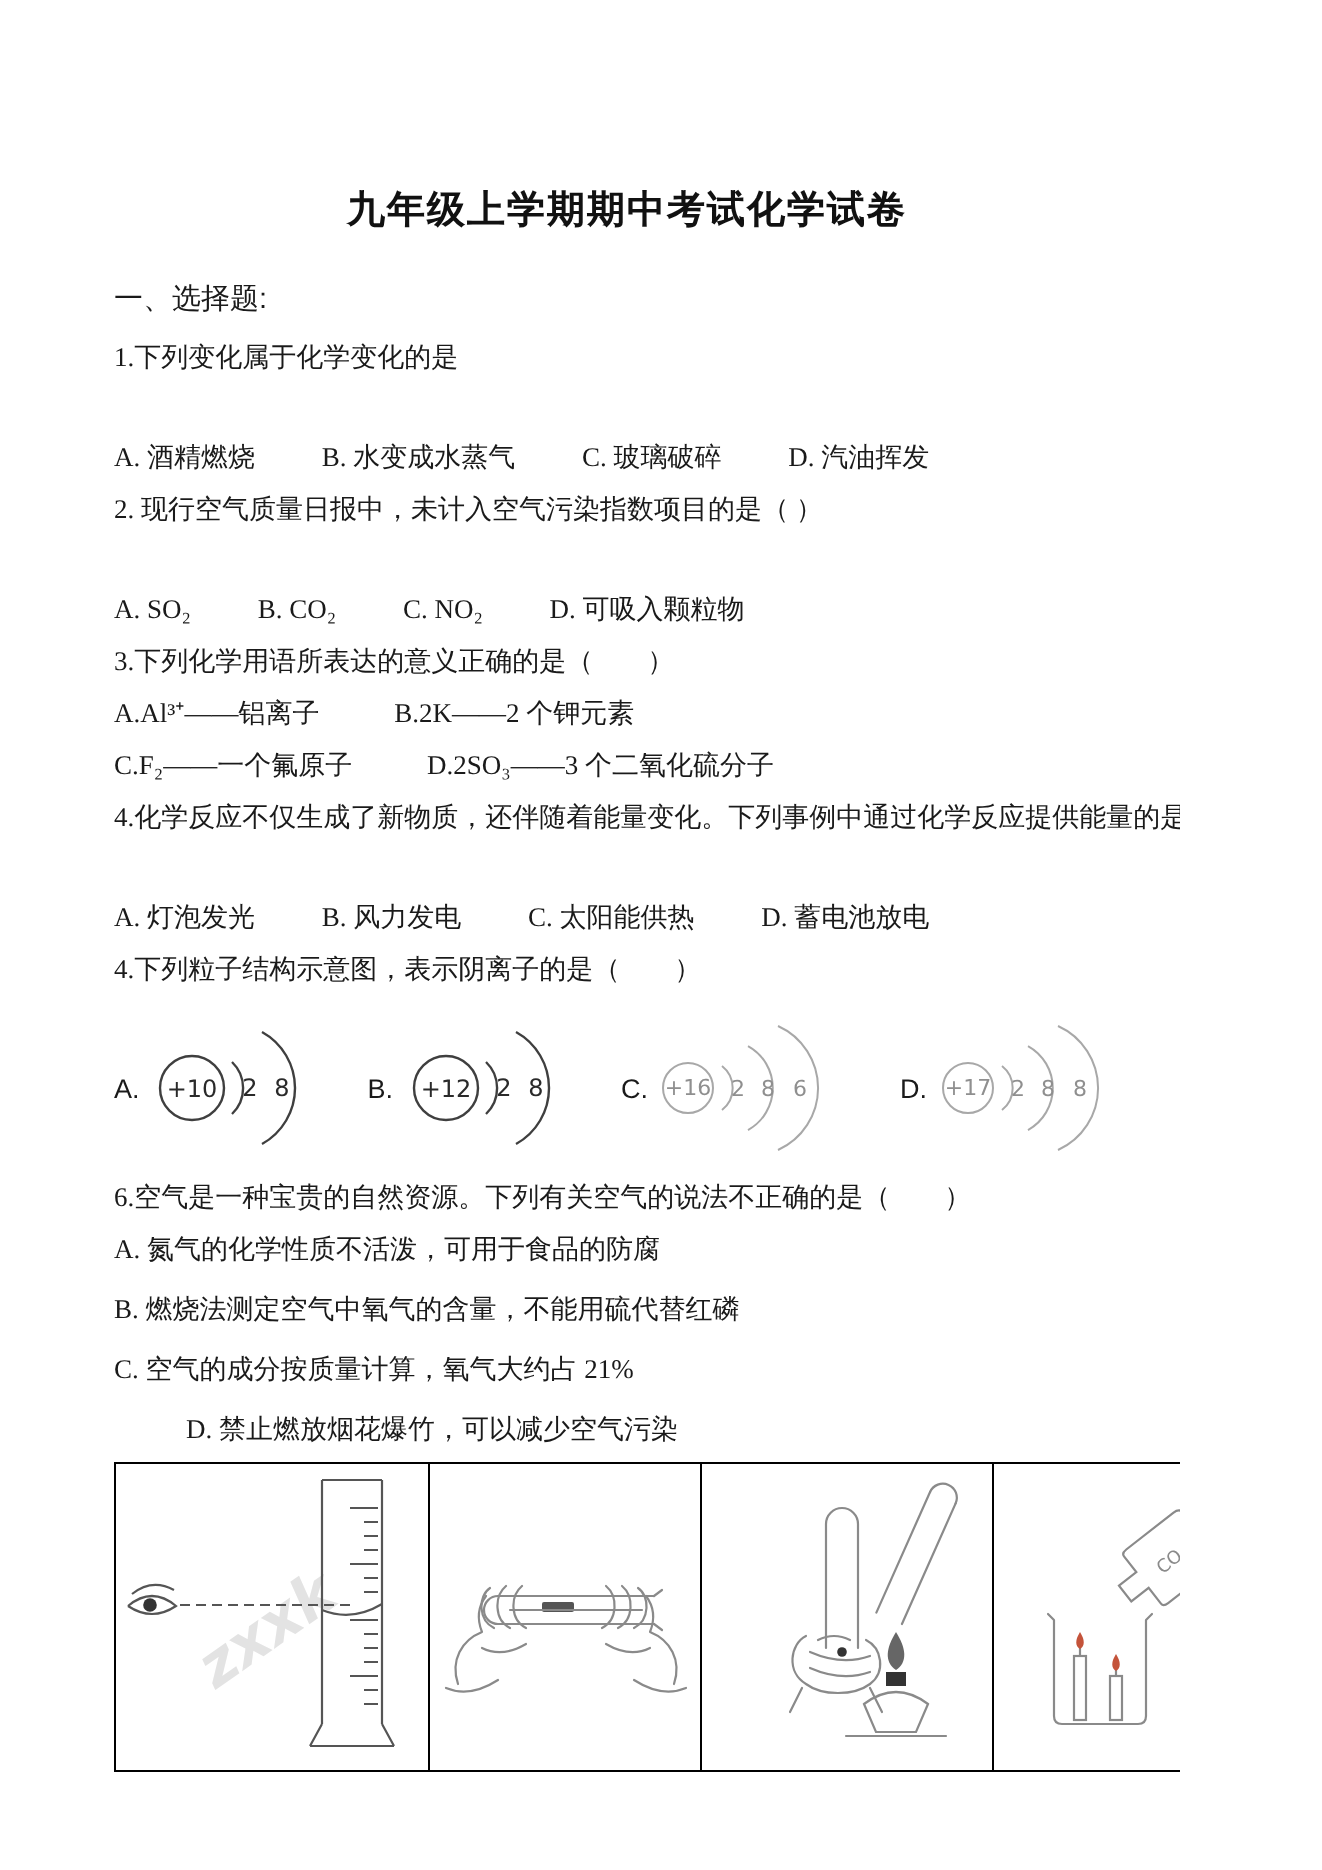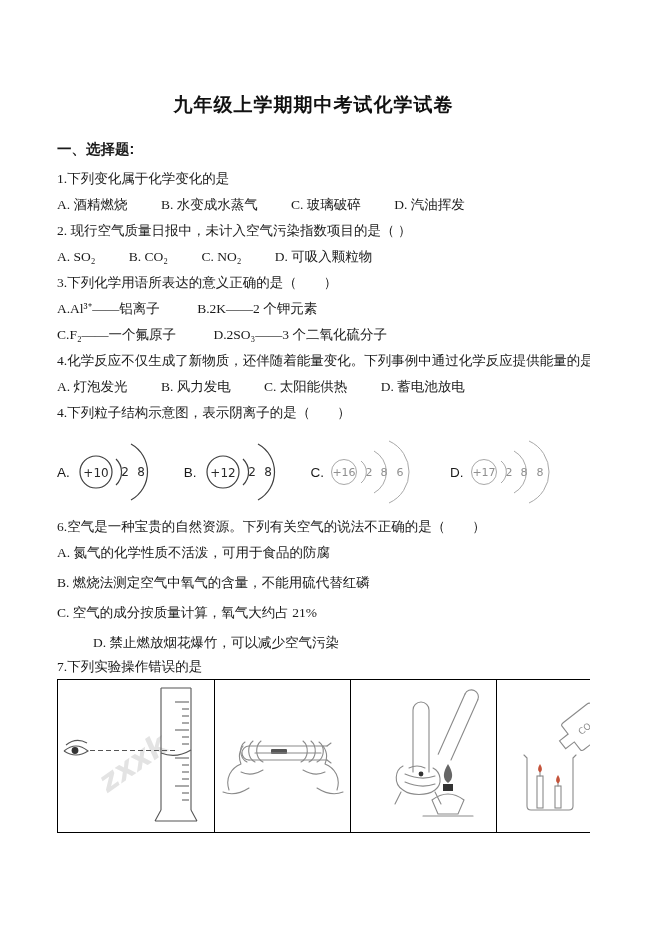--- a/index.html
+++ b/index.html
@@ -10,23 +10,23 @@
     background:#ffffff;
     overflow:hidden;
     font-family:"Liberation Sans","DejaVu Sans",sans-serif;
     color:#1a1a1a;
     padding:92px 20px 0 57px;
   }
   .title {
     font-size:19px; font-weight:bold; letter-spacing:1px;
     text-align:center; margin-bottom:22px; color:#111;
   }
-  .section { font-size:14.5px; font-weight:bold; margin-bottom:12px; }
+  .section { font-size:14.5px; font-weight:normal; margin-bottom:12px; }
   .line { font-size:13.5px; line-height:15px; margin-bottom:11px; white-space:nowrap;font-family:Liberation Serif, serif; }
-  .opts .opt { display:inline-block; margin-right:30px; }
+  .opts .opt { display:inline-block; margin-right:30px;margin-top:24px; }
   .opts .opt:last-child { margin-right:0; }
   .pair .opt { display:inline-block; margin-right:34px; }
 
   
   .diagrams { display:flex; align-items:center; gap:18px; height:82px; margin:0 0 6px 0; }
   .diagram { display:flex; align-items:center; gap:4px; }
   .dlabel { font-size:13.5px; }
   svg text { font-family:"DejaVu Sans","Liberation Sans",sans-serif; }
   .shellA { stroke:#3f3f3f; fill:none; stroke-width:1.2; }
   .shellF { stroke:#a8a8a8; fill:none; stroke-width:1; }
@@ -162,21 +162,20 @@
 
   <div>
     <div class="line">6.空气是一种宝贵的自然资源。下列有关空气的说法不正确的是（　　）</div>
     <div class="line q6opt">A. 氮气的化学性质不活泼，可用于食品的防腐</div>
     <div class="line q6opt">B. 燃烧法测定空气中氧气的含量，不能用硫代替红磷</div>
     <div class="line q6opt">C. 空气的成分按质量计算，氧气大约占 21%</div>
     <div class="line q6opt">D. 禁止燃放烟花爆竹，可以减少空气污染</div>
   </div>
 
   <div>
-    <div class="line q7stem">7.下列实验操作错误的是</div>
 
     <table class="exp">
       <tbody>
           <tr class="imgrow">
 
         <td class="c1">
           <svg width="156" height="148" viewBox="0 0 156 148">
             <text class="wm" x="42" y="104" font-size="30" transform="rotate(-35 60 96)">zxxk</text>
 
             <path class="artdark" d="M103,8 V130 M133,8 V130 M103,8 H133"></path>

